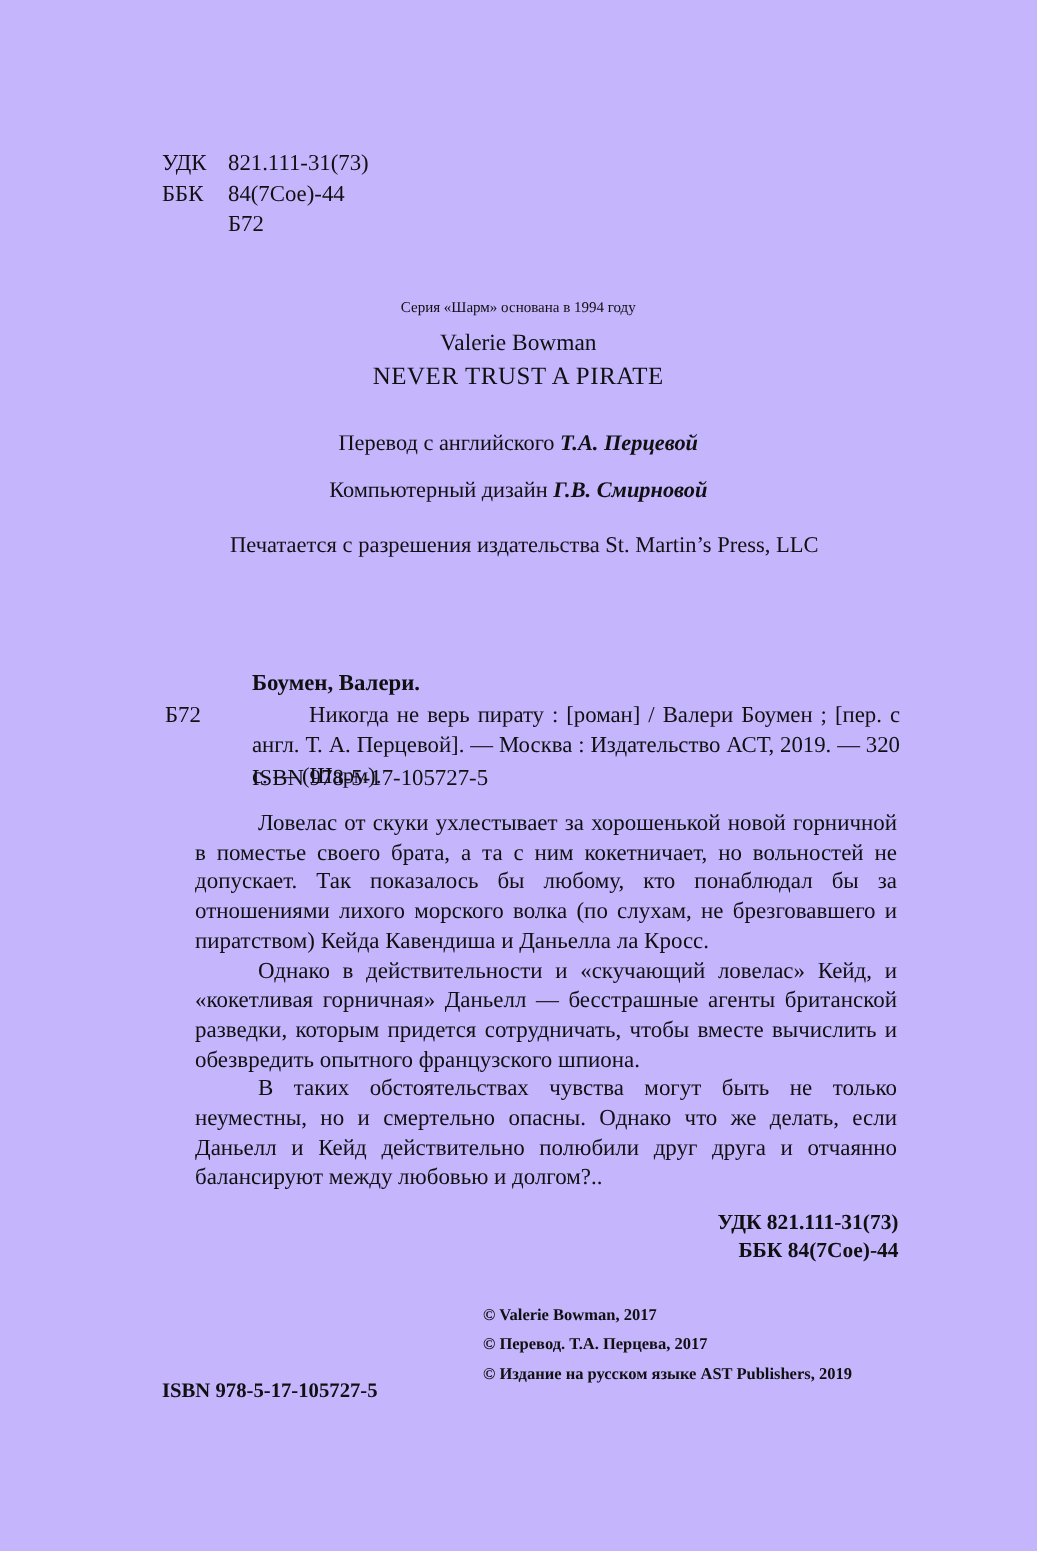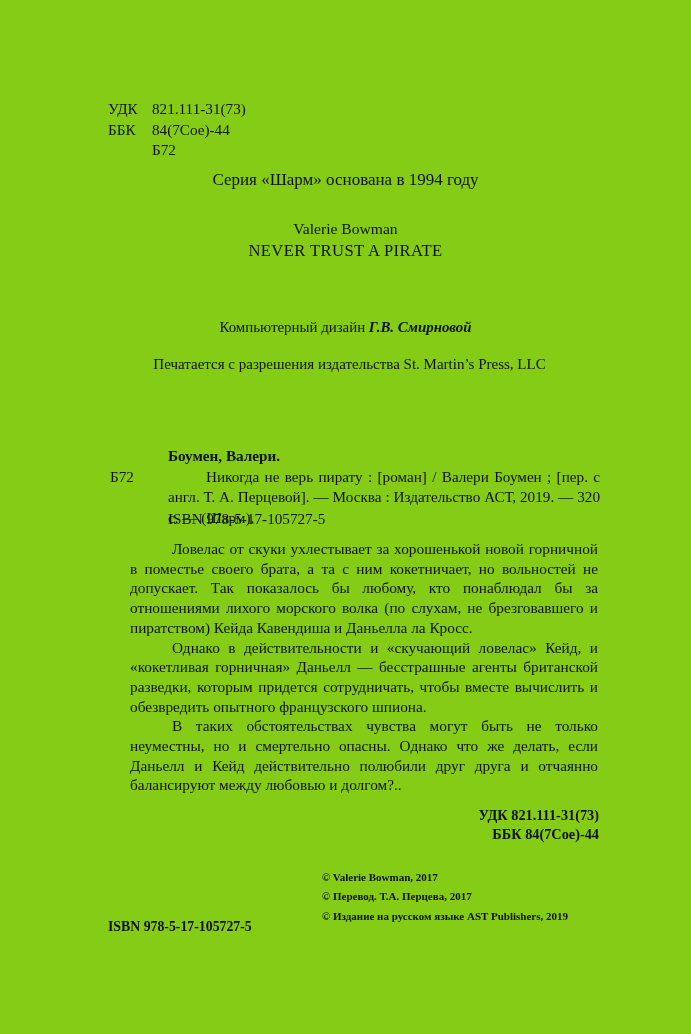--- a/index.html
+++ b/index.html
@@ -14,21 +14,21 @@
     position: relative;
     overflow: hidden;
     font-family: "Liberation Serif", "DejaVu Serif", serif;
     color: #101010;
     -webkit-font-smoothing: antialiased;
   }
 
   .page {
     position: absolute;
     inset: 0;
-    background: #84cc16;
+    background: #c4b5fd;
   }
 
   
   .class-block {
     position: absolute;
     left: 108px;
     top: 99px;
     font-size: 15.2px;
     line-height: 20.5px;
     white-space: nowrap;
@@ -45,22 +45,22 @@
 
   
   .center-line {
     position: absolute;
     left: 0;
     width: 691px;
     text-align: center;
     white-space: nowrap;
   }
   .series-line {
-    top: 170px;
-    font-size: 17px;
+    top: 200px;
+    font-size: 10px;
   }
   .author-line {
     top: 220px;
     font-size: 15.6px;
   }
   .title-line {
     top: 241px;
     font-size: 16.6px;
     letter-spacing: 0.4px;
   }
@@ -187,20 +187,21 @@
   <div class="class-block">
     <span class="class-row"><span class="lbl">УДК</span><span class="val">821.111-31(73)</span></span>
     <span class="class-row"><span class="lbl">ББК</span><span class="val">84(7Сое)-44</span></span>
     <span class="class-row indent"><span class="val">Б72</span></span>
   </div>
 
   <div class="center-line series-line">Серия «Шарм» основана в 1994 году</div>
   <div class="center-line author-line">Valerie Bowman</div>
   <div class="center-line title-line">NEVER TRUST A PIRATE</div>
 
+  <div class="center-line credit-line-1"><span>Перевод с английского </span><span class="nm">Т.А. Перцевой</span></div>
   <div class="center-line credit-line-2"><span>Компьютерный дизайн </span><span class="nm">Г.В. Смирновой</span></div>
 
   <div class="permission">
     <span>Печатается с разрешения издательства St. Martin’s Press, LLC</span>
   </div>
 
   <div class="record">
     <span class="rec-author">Боумен, Валери.</span>
     <span class="rec-body"><span class="siglum">Б72</span><span>Никогда не верь пирату : [роман] / Валери Боумен ; [пер. с англ. Т. А. Перцевой]. — Москва : Издательство АСТ, 2019. — 320 с. — (Шарм).</span></span>
   </div>

